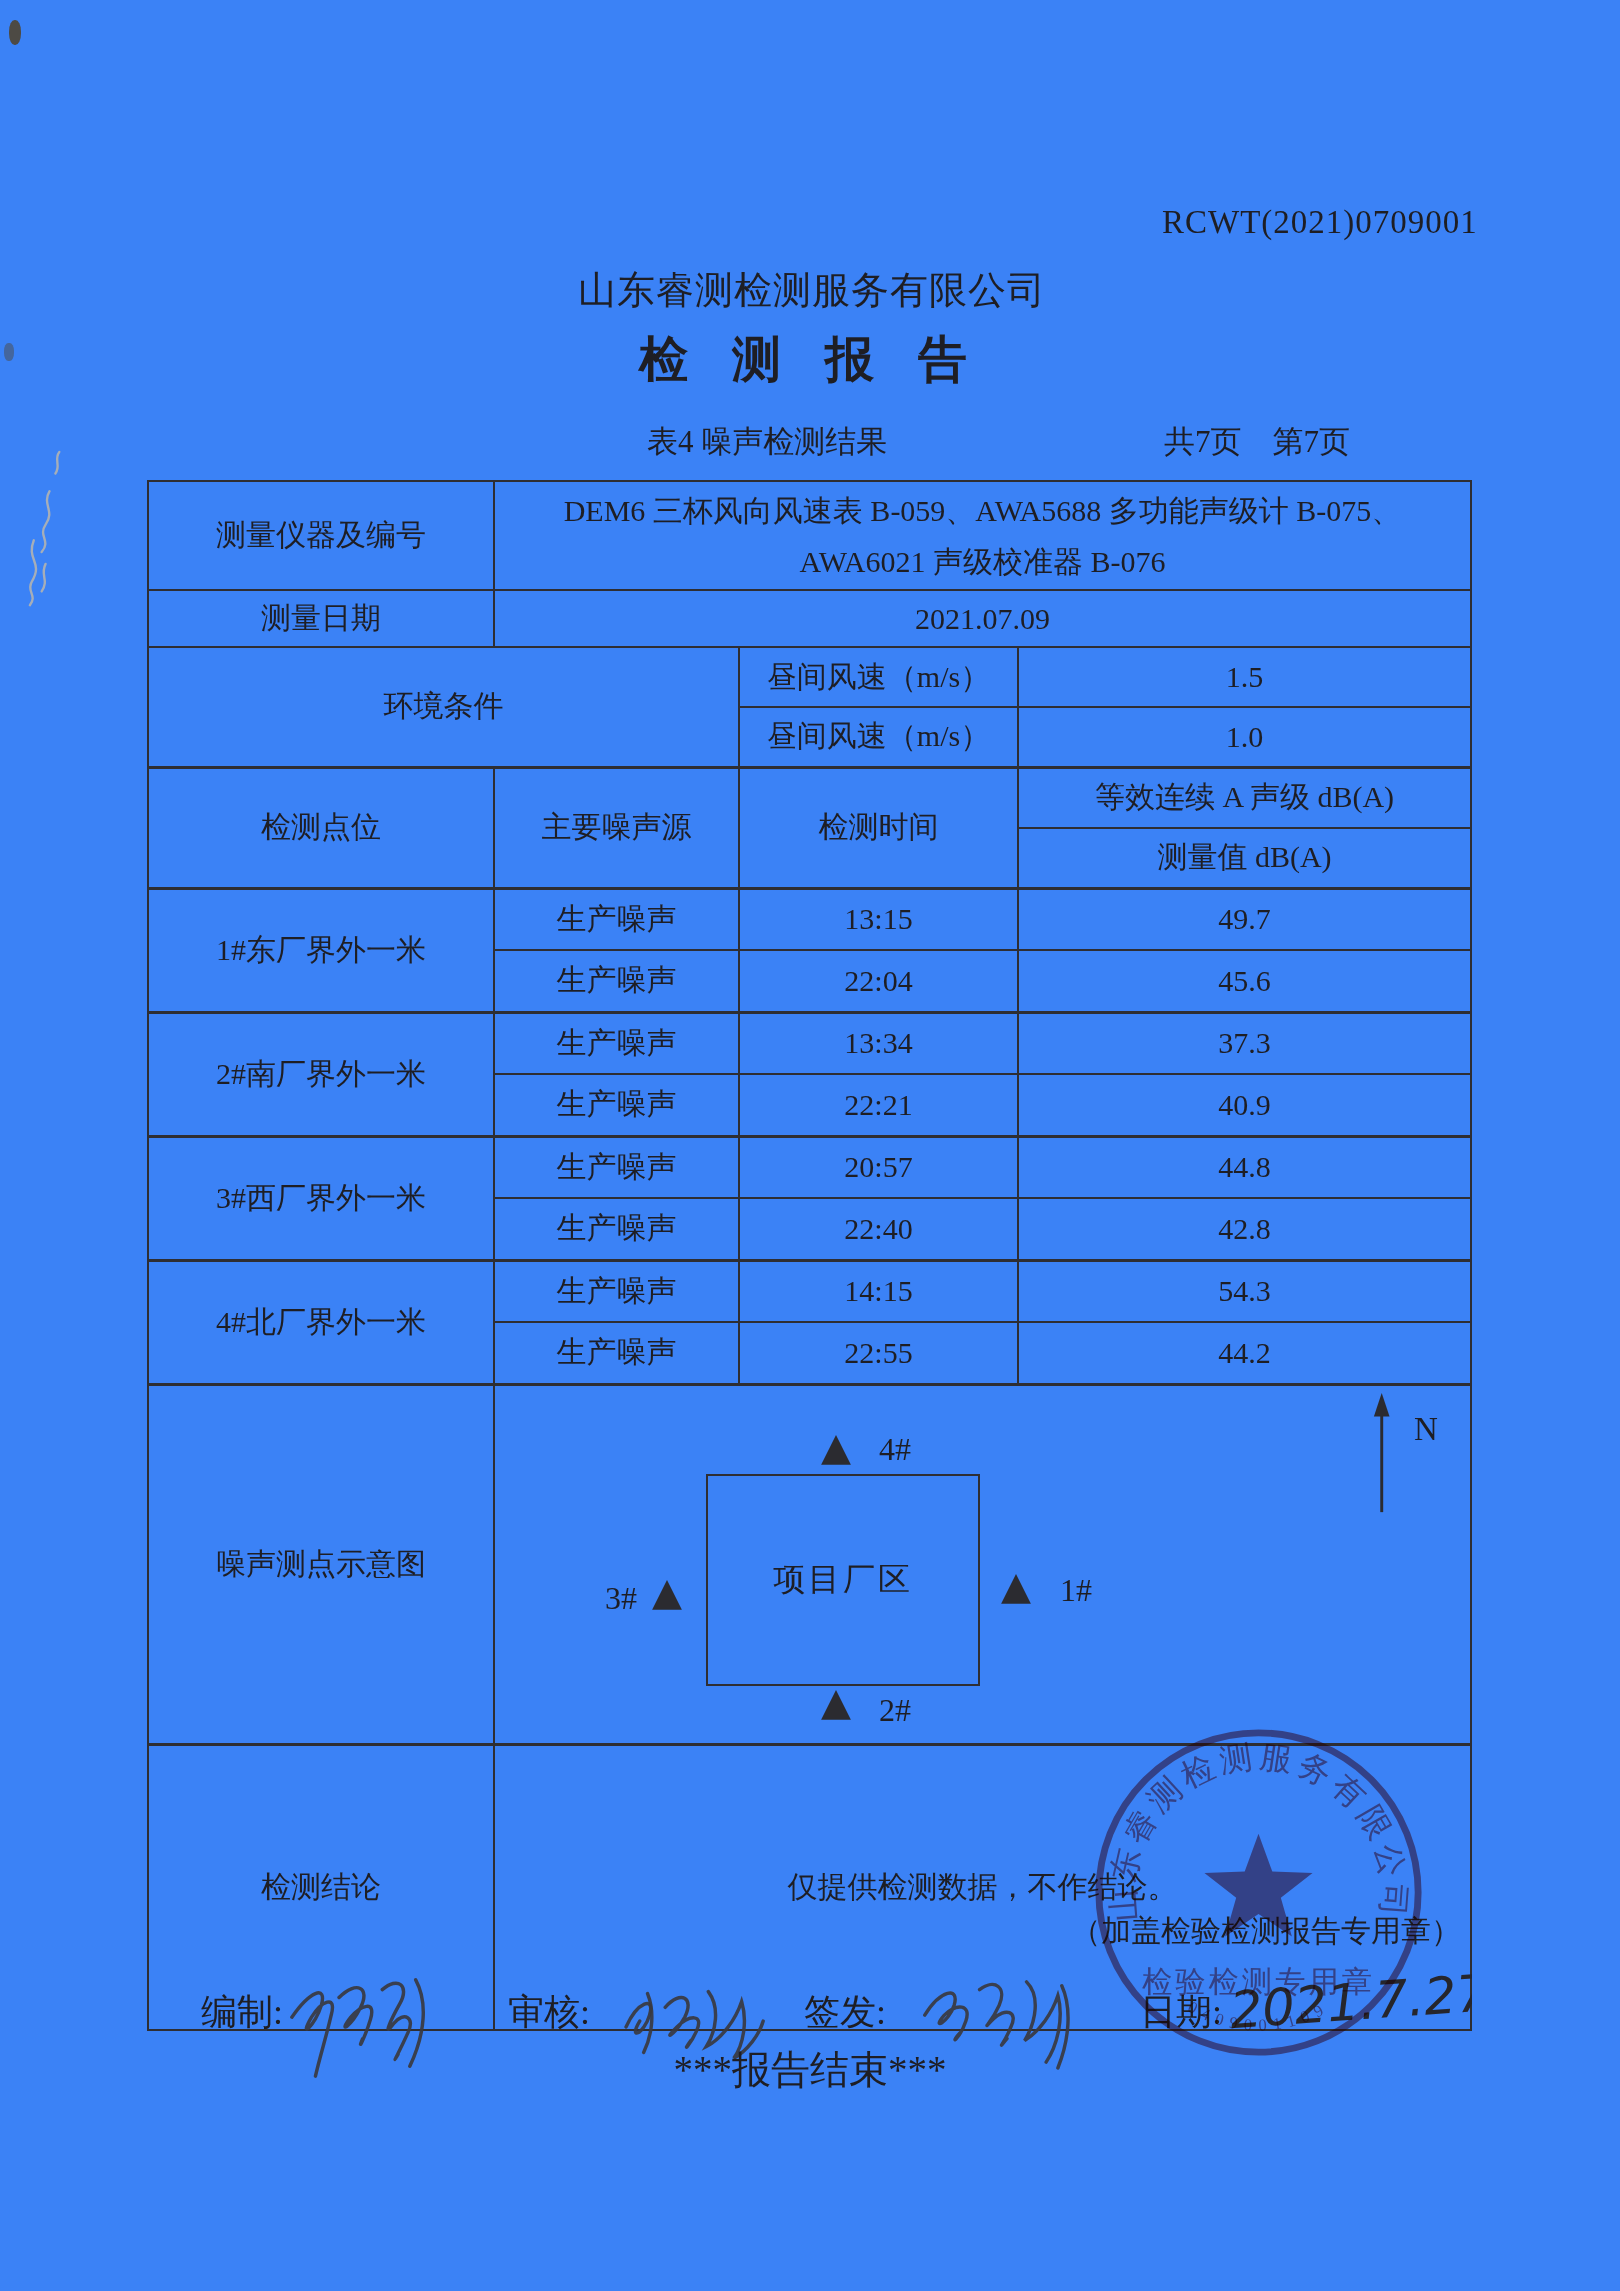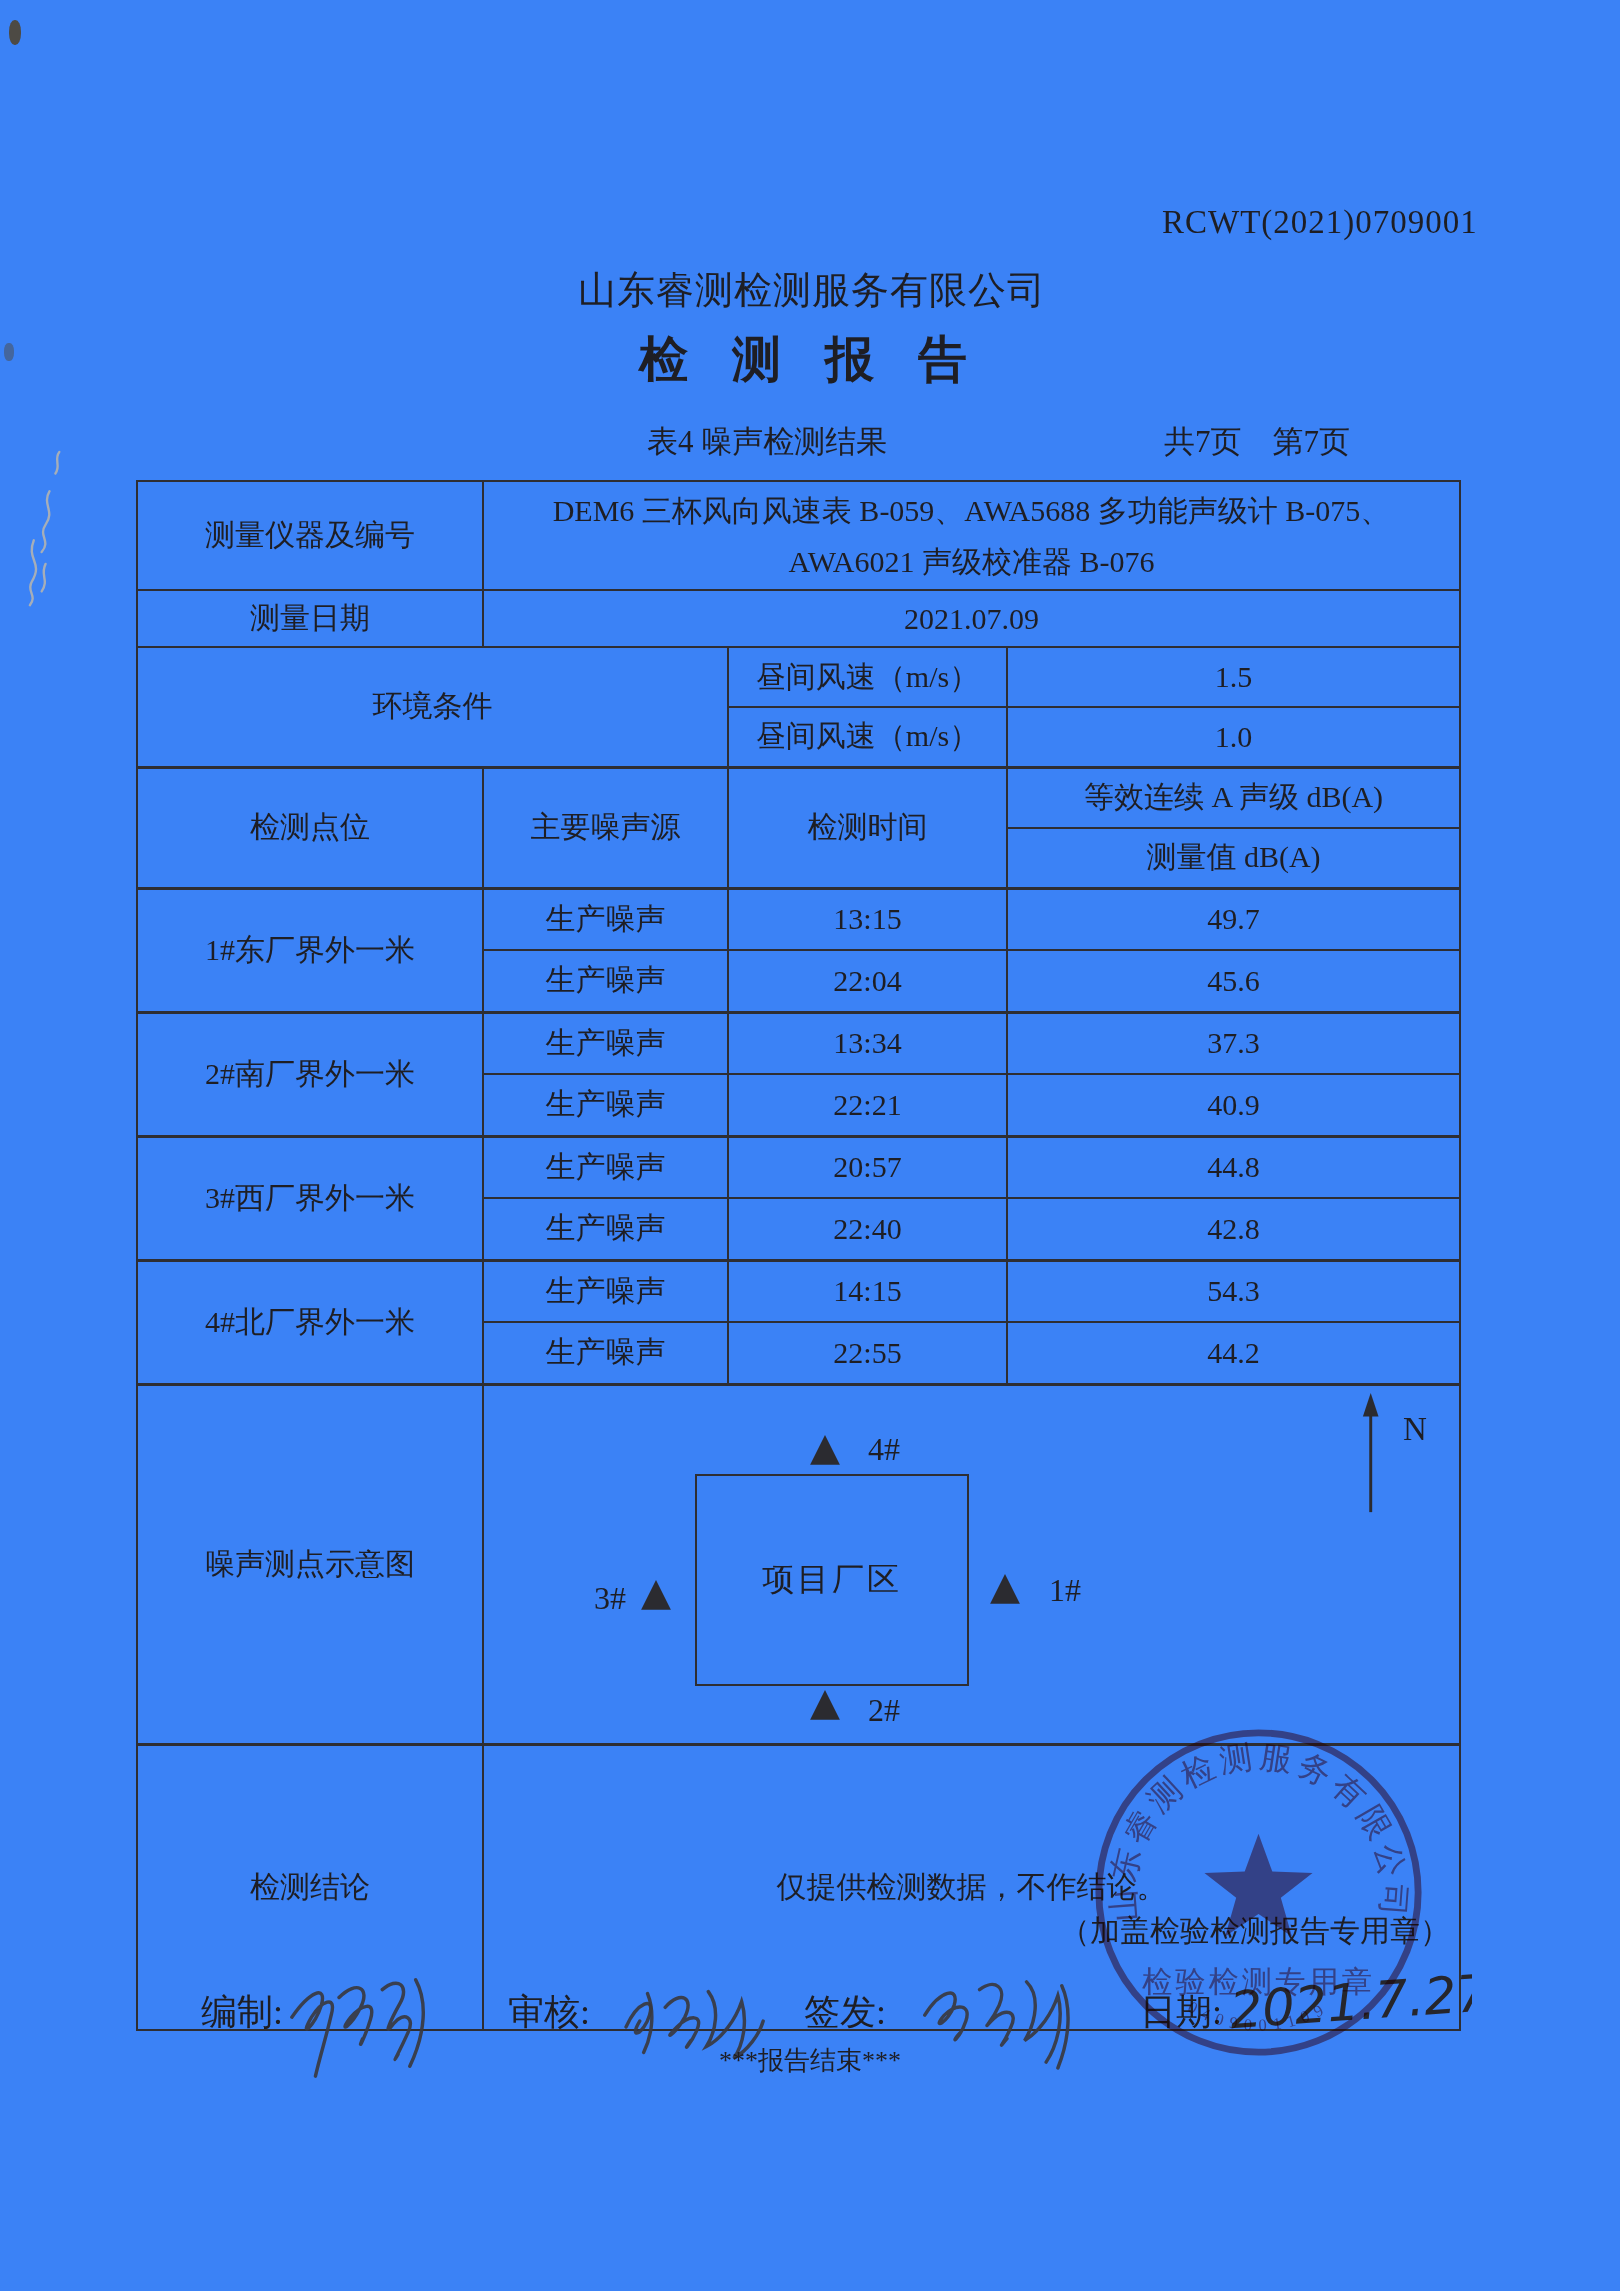--- a/index.html
+++ b/index.html
@@ -9,21 +9,21 @@
     background:#3b82f6; overflow:hidden;
     font-family:"Liberation Serif","DejaVu Serif",serif; color:#1e1e24;
   }
   .report-no { position:absolute; top:204px; left:1162px; font-size:33px; letter-spacing:1px; }
   .company   { position:absolute; top:265px; left:578px; font-size:38px; letter-spacing:1px; }
   .title     { position:absolute; top:327px; left:639px; font-size:49px; font-weight:bold; letter-spacing:44px; white-space:nowrap; }
   .caption   { position:absolute; top:421px; left:647px; font-size:31px; }
   .pagination{ position:absolute; top:421px; left:1164px; font-size:31px; }
 
   table.results {
-    position:absolute; left:136px; top:480px; width:1323px;
+    position:absolute; left:147px; top:480px; width:1323px;
     border-collapse:collapse; table-layout:fixed;
     border:2.9px solid #2e2e33;
   }
   table.results td {
     border:2px solid #2e2e33; text-align:center; vertical-align:middle;
     font-size:30px; padding:0 7.8px; overflow:hidden;
   }
   tr.tsep td { border-top-width:3.9px; }
   td.two-line div { line-height:1.7; }
 
@@ -41,21 +41,21 @@
 
   td.conclusion-cell { position:relative; text-align:left; vertical-align:top;
                        padding:25.5px 19.6px 0 51px; }
   .stamp-note { position:absolute; left:576px; top:165px; font-size:30px; white-space:nowrap; }
 
   .footer-label { position:absolute; font-size:36px; white-space:nowrap; }
   .sig { position:absolute; }
   .sig path { fill:none; stroke:#3a3a40; stroke-width:3.5; stroke-linecap:round; opacity:.92; }
   .hand-date { position:absolute; left:1227px; top:1965px; width:245px; height:108px; }
 
-  .end-text { position:absolute; top:2043px; left:0; width:1620px; text-align:center; font-size:26px; }
+  .end-text { position:absolute; top:2043px; left:0; width:1620px; text-align:center; font-size:39px; }
 
   .stamp { position:absolute; left:1092px; top:1726px; width:333px; height:333px;
            mix-blend-mode:multiply; opacity:.8; }
 
   .artifact { position:absolute; }
   .speck { background:#4d4a44; border-radius:45%; }
 </style>
 </head>
 <body>
 

